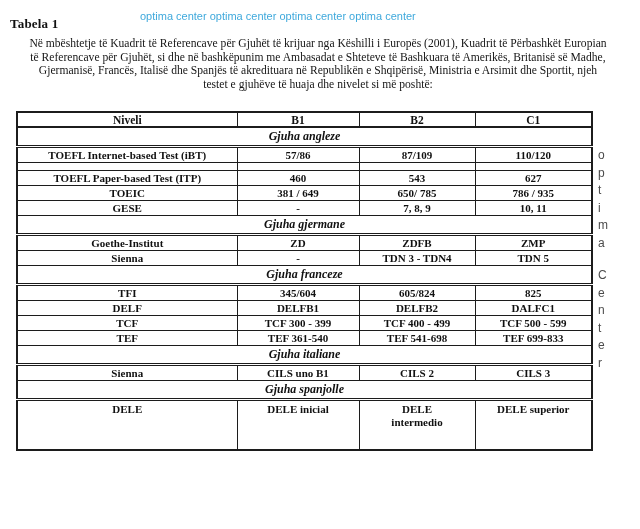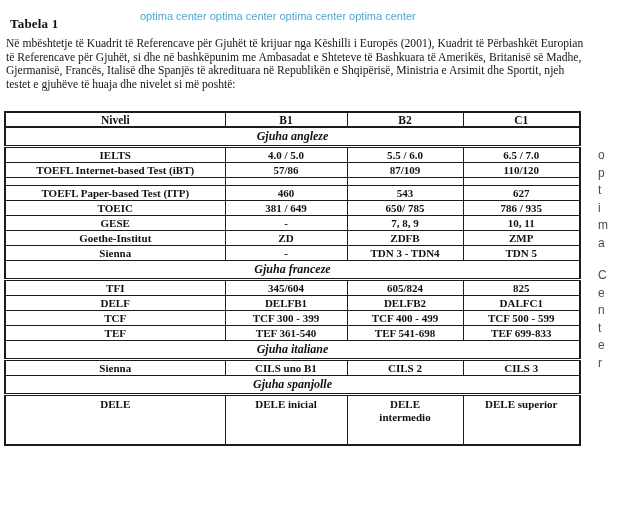--- a/index.html
+++ b/index.html
@@ -23,25 +23,25 @@
   }
   .watermark{
     position:absolute;left:95px;top:10px;
     font-family:"Liberation Sans", sans-serif;
     font-size:11px;color:var(--wm-blue);
     white-space:nowrap;
     margin-left:45px;
   }
   .paragraph{
     position:absolute;left:6px;top:37px;width:624px;
-    font-size:11.6px;line-height:13.7px;
+    text-align:center;font-size:11.6px;line-height:13.7px;
     color:#151515;
   }
   .table-clip{
-    position:absolute;left:4px;top:111px;width:580px;height:399px;
+    position:absolute;left:16px;top:111px;width:580px;height:399px;
     overflow:hidden;
   }
   table.levels{
     border-collapse:collapse;
     width:575px;
     table-layout:fixed;
     border:2px solid var(--border);
   }
   table.levels th, table.levels td{
     border:1px solid var(--border);
@@ -105,26 +105,20 @@
           <th>B1</th>
           <th>B2</th>
           <th>C1</th>
         </tr>
       </thead>
     <tbody>
         <tr class="section">
           <td colspan="4">Gjuha angleze</td>
         </tr>
         <tr class="data">
-          <td>IELTS</td>
-          <td>4.0 / 5.0</td>
-          <td>5.5 / 6.0</td>
-          <td>6.5 / 7.0</td>
-        </tr>
-        <tr class="data">
           <td>TOEFL Internet-based Test (iBT)</td>
           <td>57/86</td>
           <td>87/109</td>
           <td>110/120</td>
         </tr>
         <tr class="spacer">
           <td></td>
           <td></td>
           <td></td>
           <td></td>
@@ -139,20 +133,23 @@
           <td>TOEIC</td>
           <td>381 / 649</td>
           <td>650/ 785</td>
           <td>786 / 935</td>
         </tr>
         <tr class="data">
           <td>GESE</td>
           <td>-</td>
           <td>7, 8, 9</td>
           <td>10, 11</td>
+        </tr>
+        <tr class="section">
+          <td colspan="4">Gjuha gjermane</td>
         </tr>
         <tr class="data">
           <td>Goethe-Institut</td>
           <td>ZD</td>
           <td>ZDFB</td>
           <td>ZMP</td>
         </tr>
         <tr class="data">
           <td>Sienna</td>
           <td>-</td>

